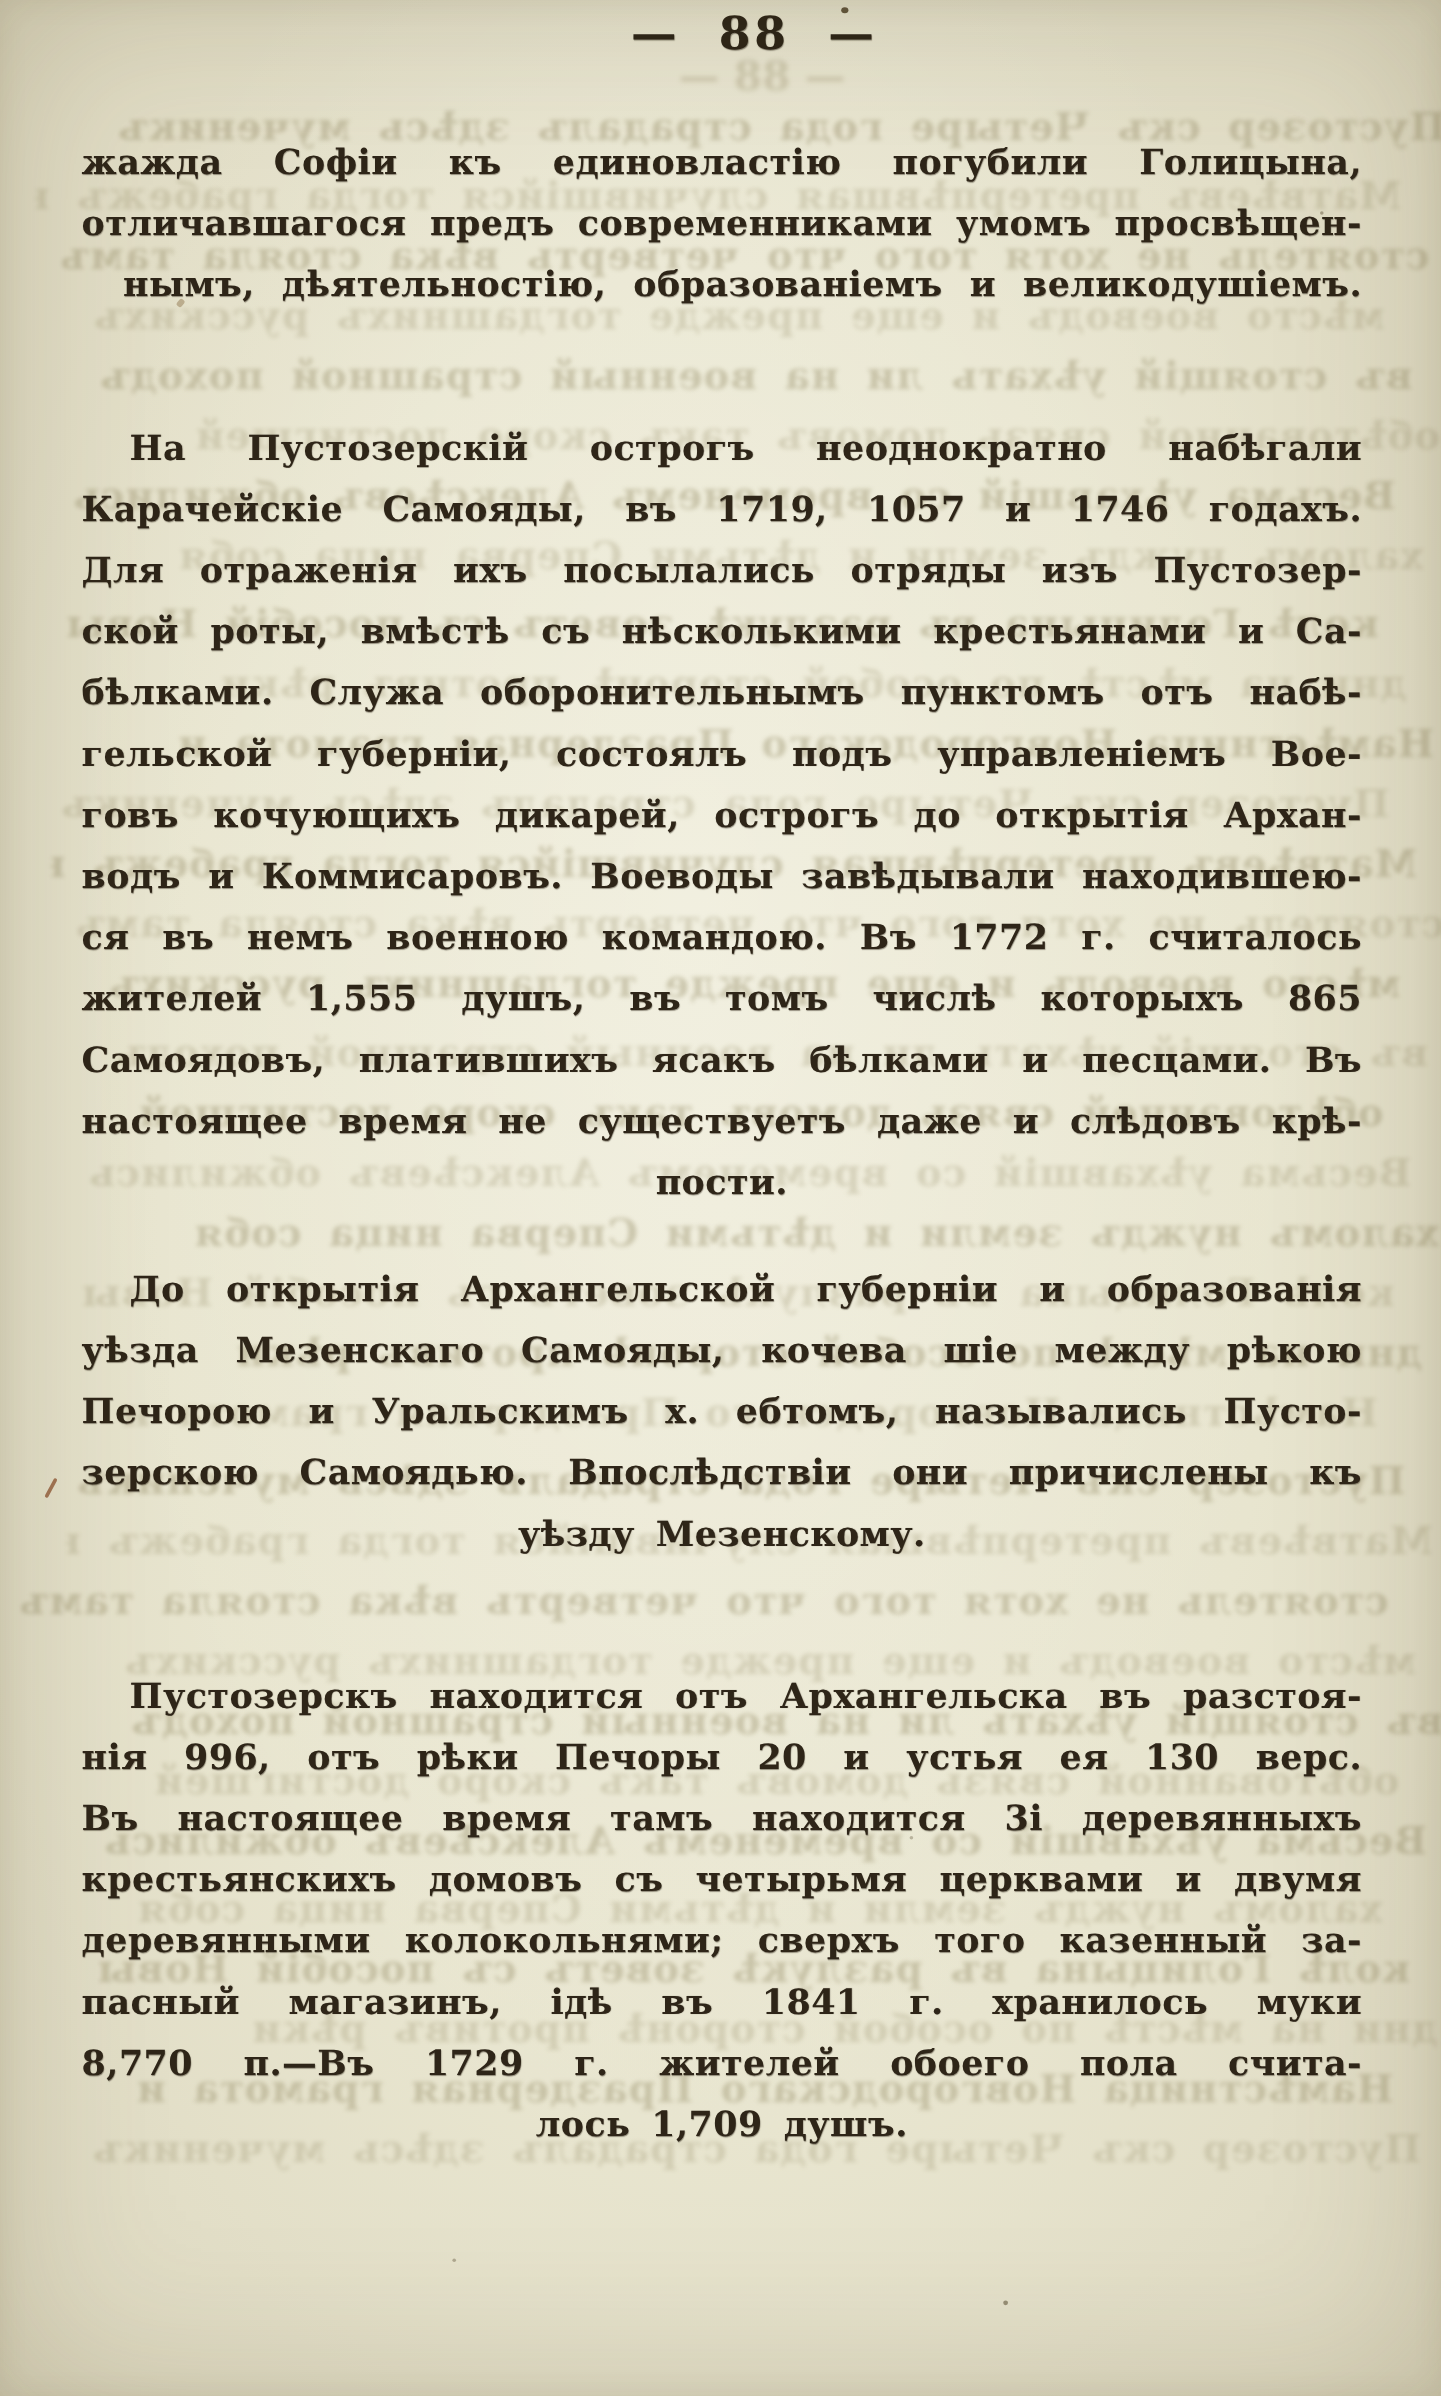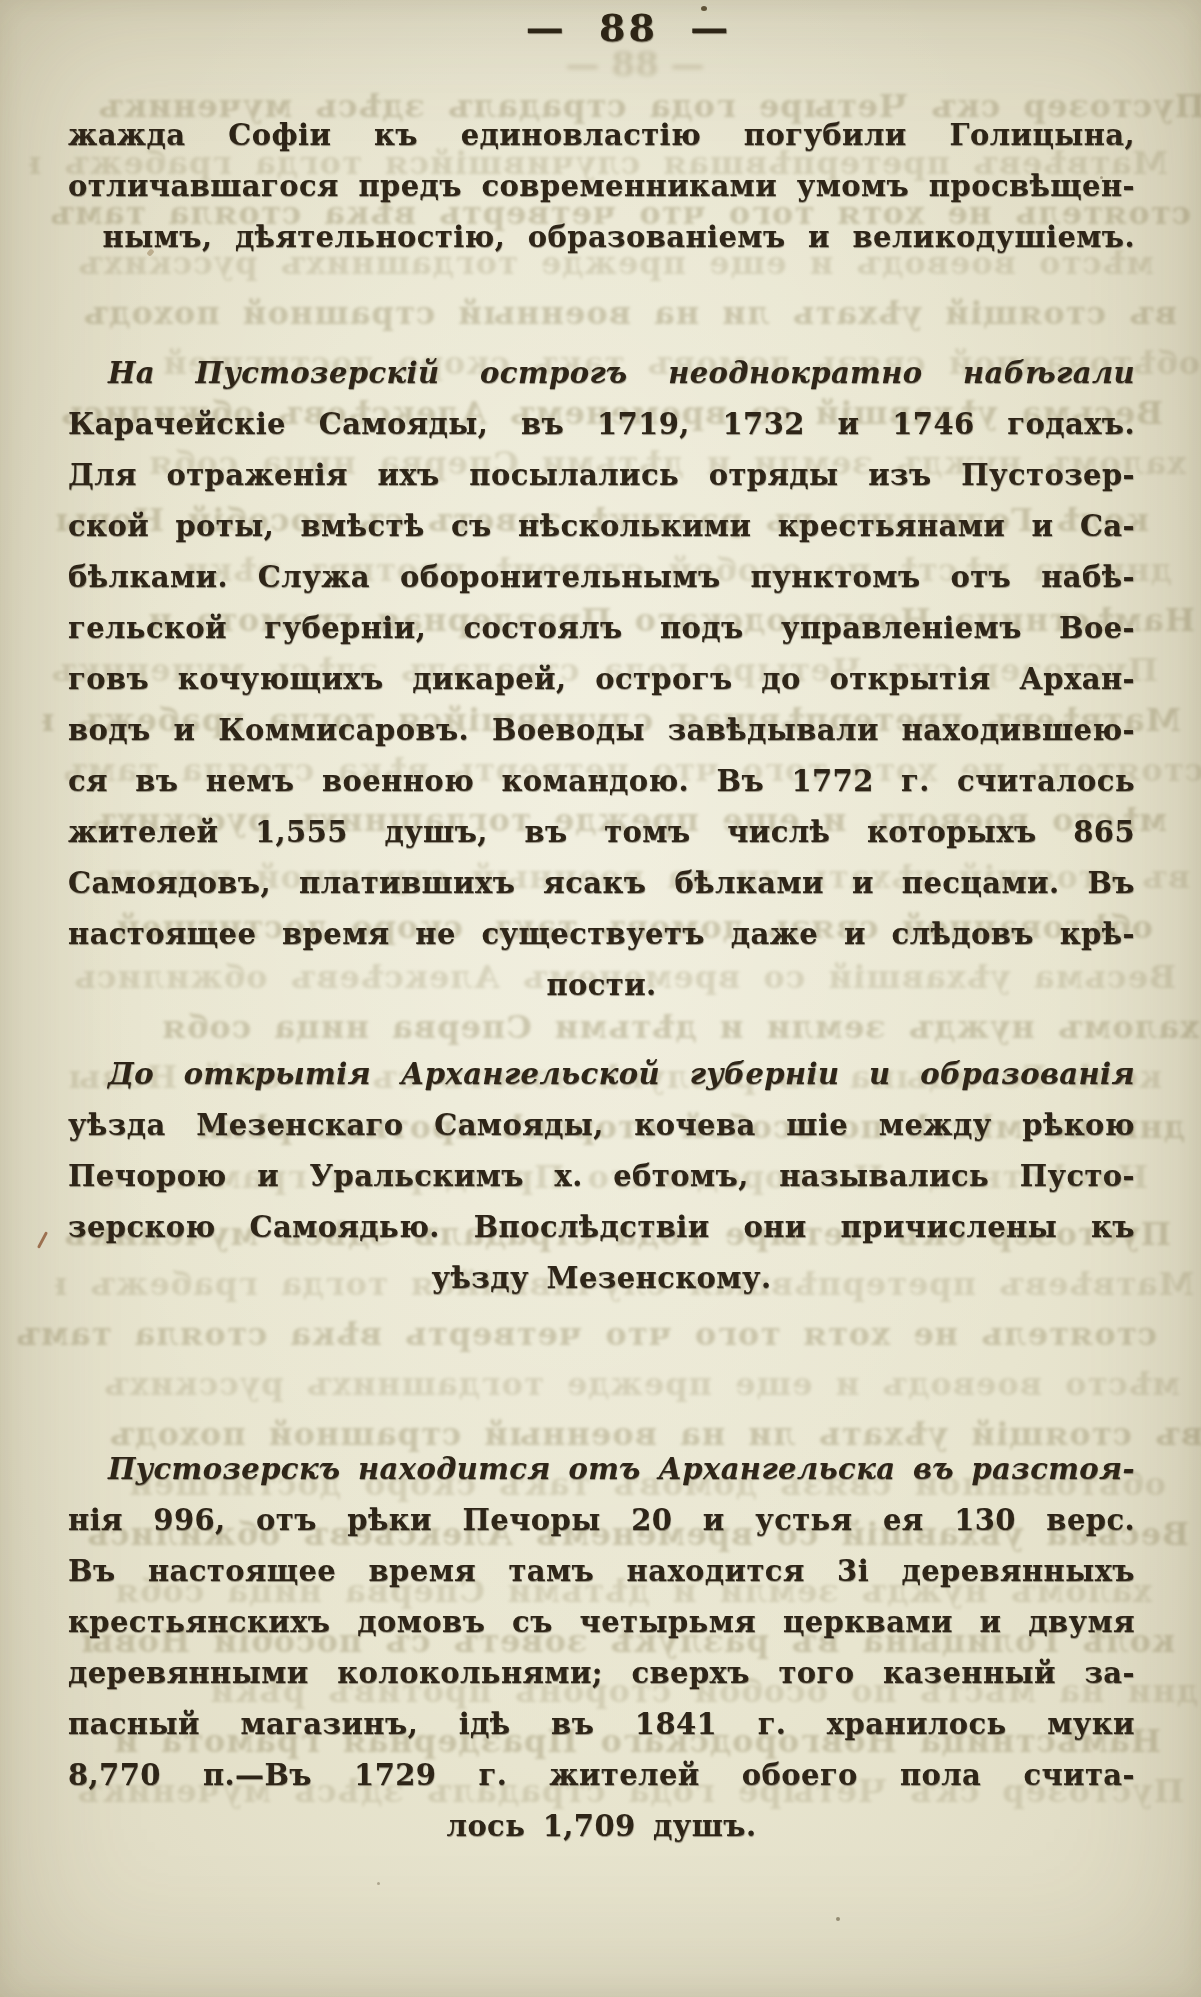--- a/index.html
+++ b/index.html
@@ -33,28 +33,28 @@
     transform:scaleX(-1);
   }
   
   .pageno{
     position:absolute;top:5px;left:0;width:100%;text-align:center;
     font-size:38px;font-weight:700;letter-spacing:3px;word-spacing:16px;
     transform:translateX(28px);
     color:#2b2316;text-shadow:0.5px 0.7px 0.9px rgba(40,32,18,0.5);
   }
   .para{position:absolute;left:68px;width:1067px;}
-  .p1{top:110px;} .p2{top:348px;} .p3{top:1049px;} .p4{top:1444px;}
+  .p1{top:110px;} .p2{top:348px;} .p3{top:1049px;} .p4{top:1388px;}
   .tl{
     height:51px;line-height:51px;font-size:29px;font-weight:700;
     letter-spacing:0.4px;
     color:#2e2518;text-shadow:0.4px 0.7px 0.8px rgba(43,34,20,0.45);
   }
   .just{text-align:justify;text-align-last:justify;}
-  .first-indent{text-indent:40px;font-style:italic;}
+  .first-indent{text-indent:40px;}
   .wide-last{text-align:right;word-spacing:12px;}
   .plain-last{text-align:center;word-spacing:7px;}
   .margin-mark{
     position:absolute;left:41px;top:1231px;width:3px;height:18px;
     background:#95603e;border-radius:2px;transform:rotate(28deg);opacity:.85;
   }
   .speck{position:absolute;border-radius:50%;background:#4a3c22;}
   .s1{left:701px;top:6px;width:6px;height:5px;opacity:.85;}
   .s2{left:148px;top:249px;width:5px;height:7px;opacity:.45;background:#8a6f45;transform:rotate(40deg);border-radius:2px;}
   .s3{left:836px;top:1917px;width:4px;height:4px;opacity:.5;}
@@ -108,21 +108,21 @@
 
   <div class="pageno">— 88 —</div>
 
   <div class="para p1">
       <div class="tl just">жажда Софіи къ единовластію погубили Голицына,</div>
       <div class="tl just">отличавшагося предъ современниками умомъ просвѣщен-</div>
       <div class="tl wide-last">нымъ, дѣятельностію, образованіемъ и великодушіемъ.</div>
     </div>
   <div class="para p2">
       <div class="tl just first-indent">На Пустозерскій острогъ неоднократно набѣгали</div>
-      <div class="tl just">Карачейскіе Самояды, въ 1719, 1732 и 1746 годахъ.</div>
+      <div class="tl just">Карачейскіе Самояды, въ 1719, 1057 и 1746 годахъ.</div>
       <div class="tl just">Для отраженія ихъ посылались отряды изъ Пустозер-</div>
       <div class="tl just">ской роты, вмѣстѣ съ нѣсколькими крестьянами и Са-</div>
       <div class="tl just">бѣлками. Служа оборонительнымъ пунктомъ отъ набѣ-</div>
       <div class="tl just">гельской губерніи, состоялъ подъ управленіемъ Вое-</div>
       <div class="tl just">говъ кочующихъ дикарей, острогъ до открытія Архан-</div>
       <div class="tl just">водъ и Коммисаровъ. Воеводы завѣдывали находившею-</div>
       <div class="tl just">ся въ немъ военною командою. Въ 1772 г. считалось</div>
       <div class="tl just">жителей 1,555 душъ, въ томъ числѣ которыхъ 865</div>
       <div class="tl just">Самоядовъ, платившихъ ясакъ бѣлками и песцами. Въ</div>
       <div class="tl just">настоящее время не существуетъ даже и слѣдовъ крѣ-</div>

